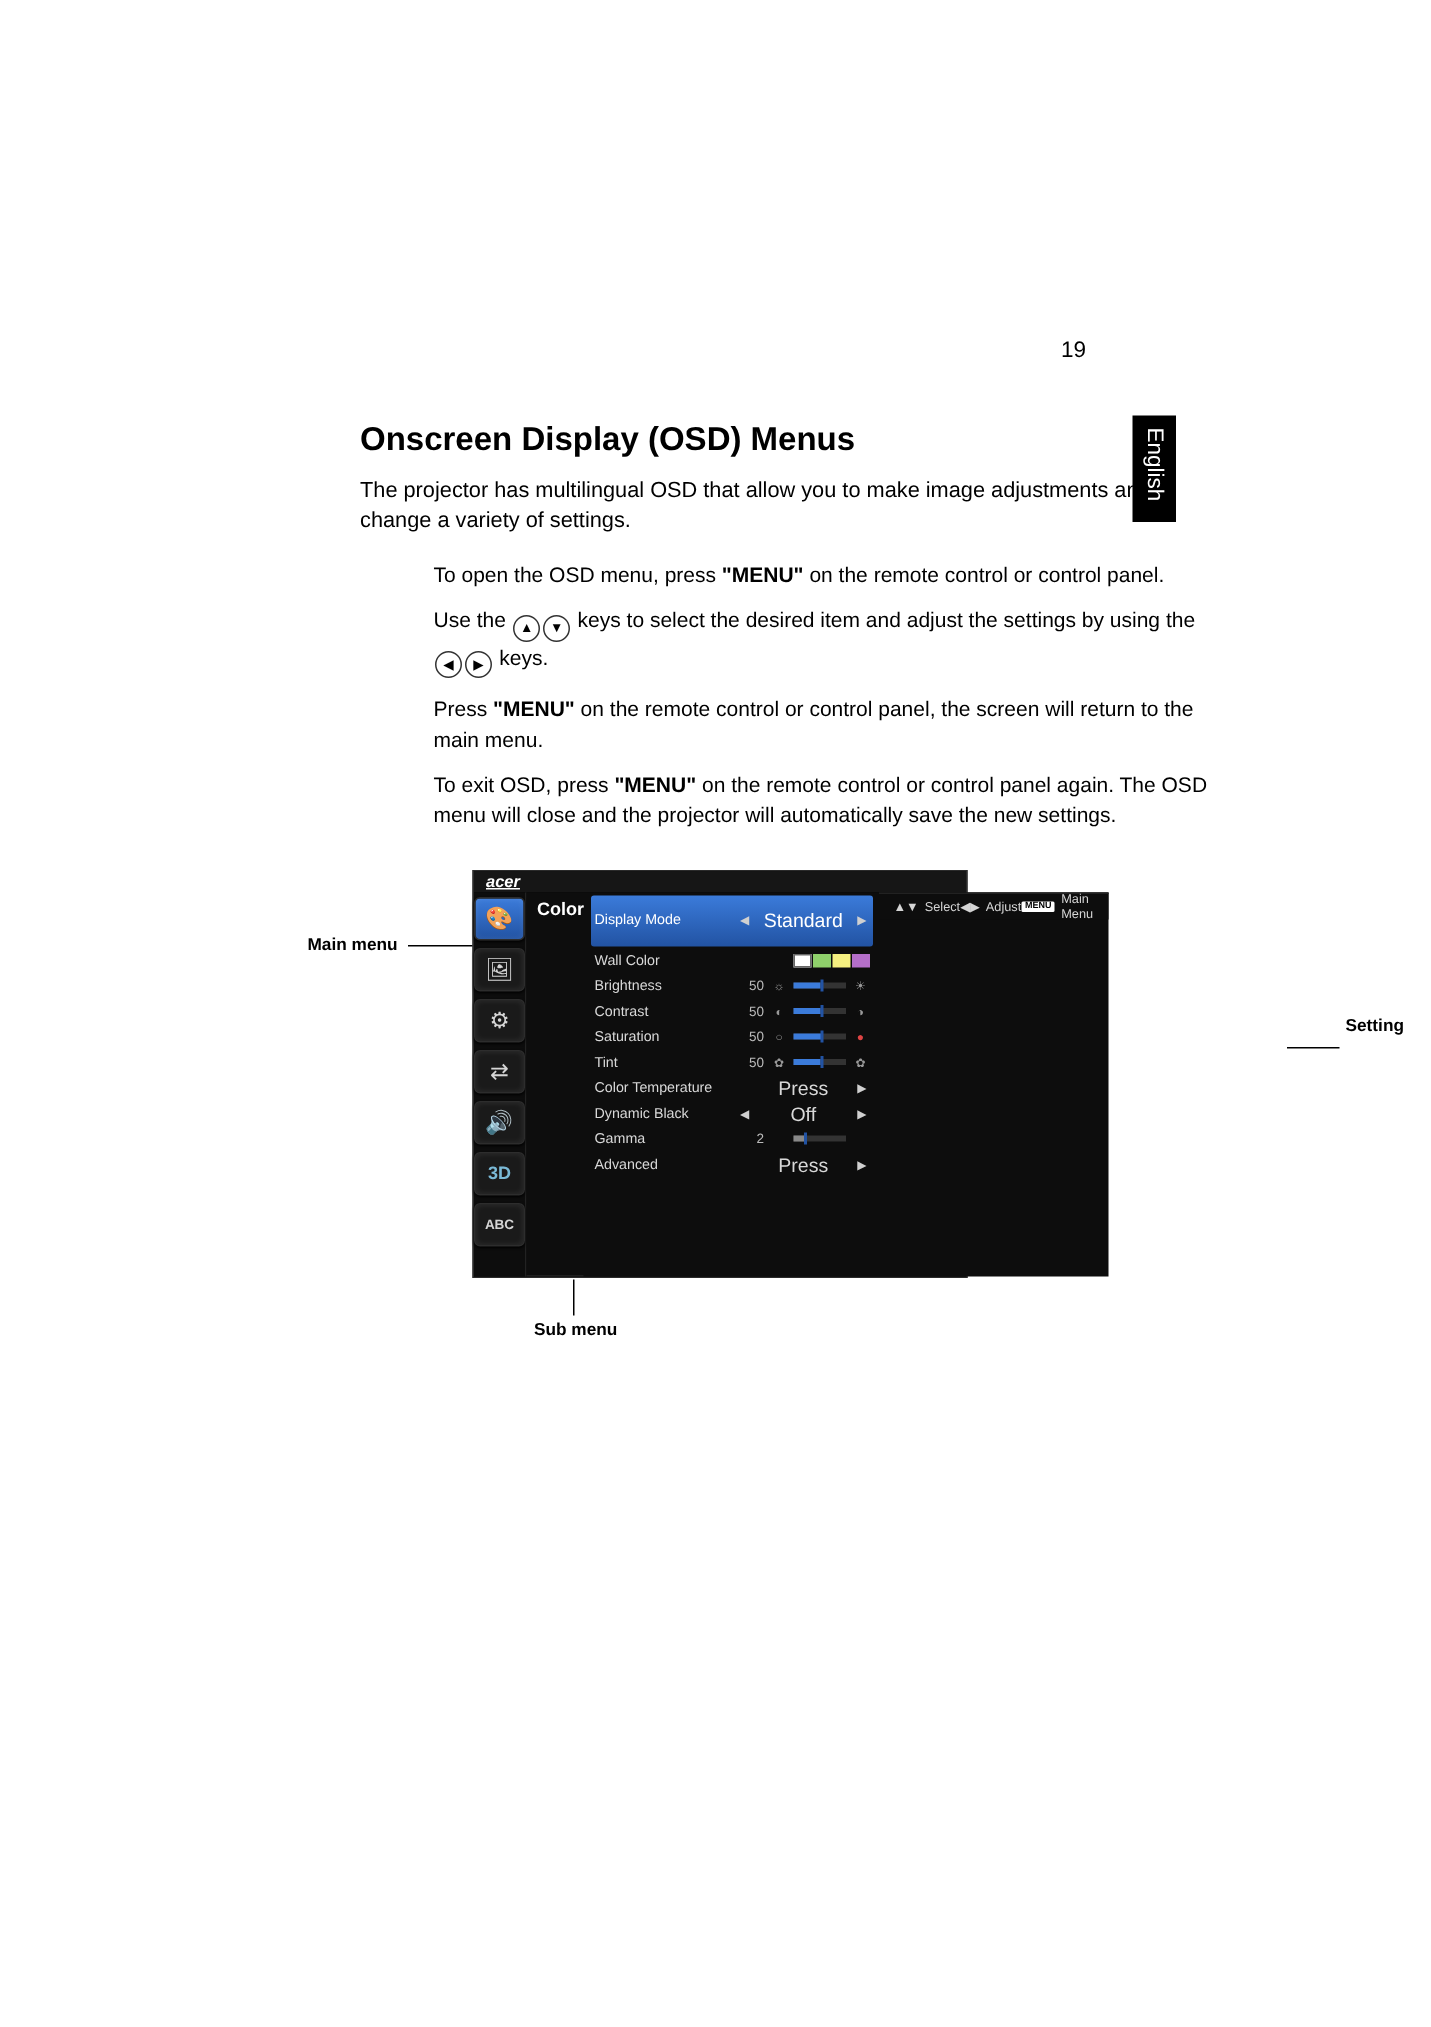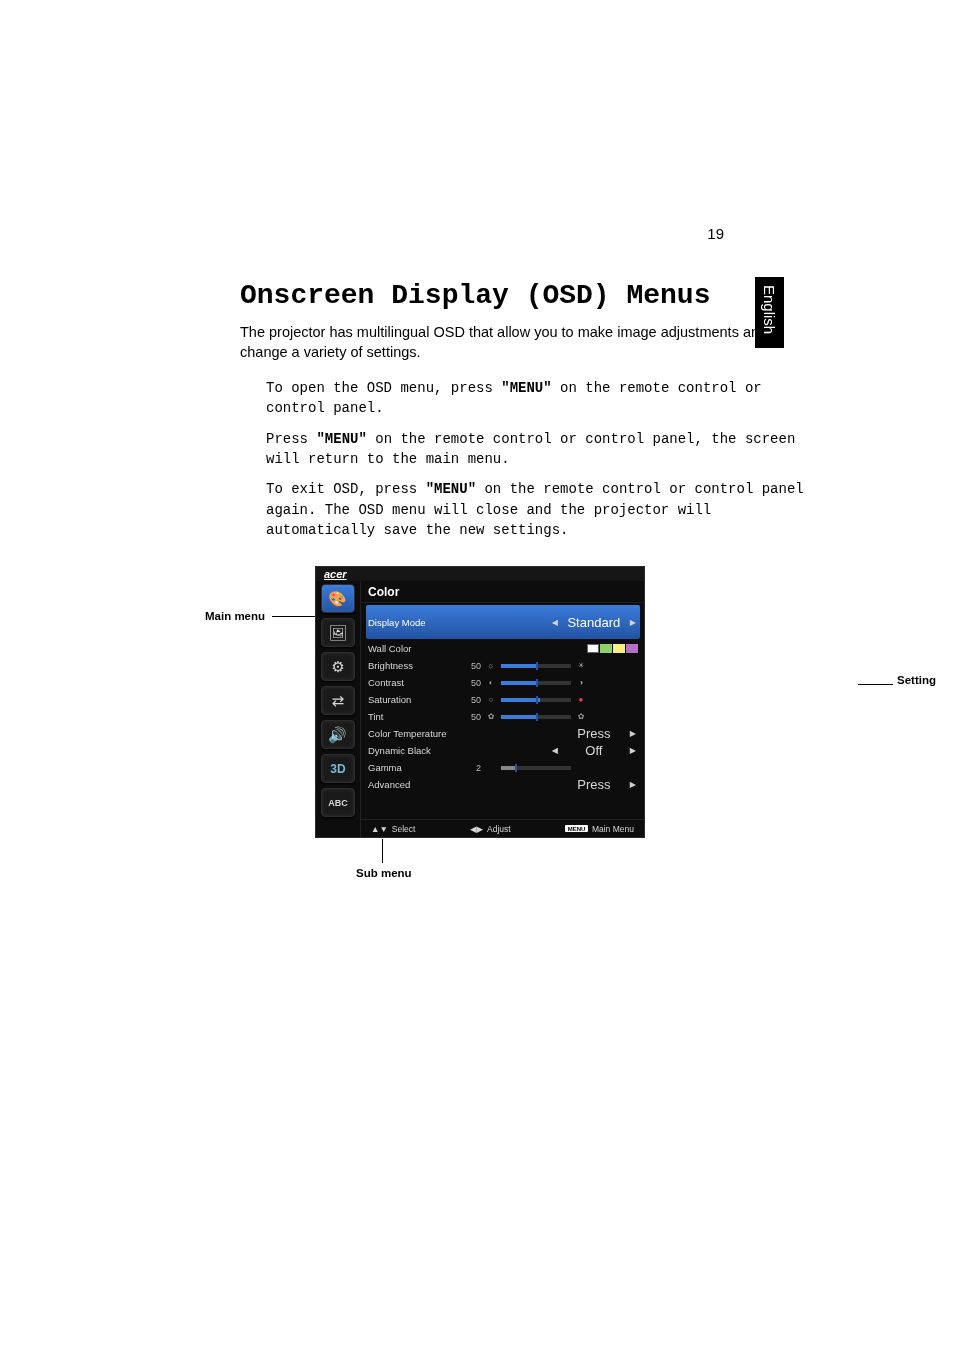--- a/index.html
+++ b/index.html
@@ -1,42 +1,42 @@
 <!DOCTYPE html>
 <html><head>
 <meta charset="utf-8">
 <style>
   * { box-sizing: border-box; margin: 0; padding: 0; }
   body { background: #fff; font-family: Georgia, 'Times New Roman', serif; color: #000; width: 954px; height: 1351px; position: relative; }
   .page { position: absolute; left: 0; top: 0; width: 954px; height: 1351px; padding: 225px 140px 0 240px; }
   .page-num { position: absolute; top: 225px; right: 230px; font-size: 15px; font-family: Arial, sans-serif; }
   .lang-tab { position: absolute; right: 170px; top: 277px; background: #000; color: #fff; padding: 8px 6px 14px 6px; font-size: 15px; writing-mode: vertical-rl; font-family: Arial, sans-serif; }
-  h1 { font-size: 28px; font-weight: 600; margin: 55px 0 12px 0; font-family: Liberation Mono, monospace; }
+  h1 { font-size: 22px; font-weight: 600; margin: 55px 0 12px 0; font-family: Liberation Sans, sans-serif; }
   .intro { font-size: 14.5px; line-height: 1.35; margin-bottom: 16px; font-family: Arial, sans-serif; }
   h2 { font-size: 16px; font-weight: 500; margin: 4px 0 10px 0; font-family: 'Segoe UI', Arial, sans-serif; }
   .steps { margin-left: 26px; }
-  .step { font-size: 14px; line-height: 1.45; margin-bottom: 10px; font-family: Liberation Mono, monospace; }
+  .step { font-size: 14px; line-height: 1.45; margin-bottom: 10px; font-family: Liberation Sans, sans-serif; margin-left: 23px; }
   .step b { font-weight: bold; }
   .icon-circle { display: inline-flex; width: 18px; height: 18px; border: 1.5px solid #333; border-radius: 50%; align-items: center; justify-content: center; font-size: 9px; vertical-align: -3px; margin: 0 1px; }
   .osd-fig { position: relative; margin-top: 24px; margin-left: -20px; height: 320px; }
   .main-menu-label { position: absolute; left: -15px; top: 46px; font-size: 11.5px; font-weight: bold; font-family: Arial, sans-serif; }
   .mm-line { position: absolute; left: 52px; top: 52px; width: 43px; border-top: 1px solid #000; }
-  .setting-label { position: absolute; right: -122px; top: 110px; font-size: 11.5px; font-weight: bold; font-family: Arial, sans-serif; }
+  .setting-label { position: absolute; right: -122px; top: 100px; font-size: 11.5px; font-weight: bold; font-family: Arial, sans-serif; }
   .set-line { position: absolute; right: -79px; top: 120px; width: 35px; border-top: 1px solid #000; }
   .sub-label { position: absolute; left: 136px; top: 303px; font-size: 11.5px; font-weight: bold; font-family: Arial, sans-serif; }
   .sub-line { position: absolute; left: 162px; top: 275px; height: 24px; border-left: 1px solid #000; }
   .osd-window { position: absolute; left: 95px; top: 2px; width: 330px; height: 272px; border: 1px solid #2b2b2b; background: #000; display: flex; flex-direction: column; font-family: Arial, sans-serif; }
   .osd-brand { height: 14px; display: flex; align-items: center; padding-left: 8px; font-style: italic; font-weight: bold; font-size: 11px; color: #fff; background:#161616;text-decoration:underline;}
   .osd-body { display: flex; flex: 1; }
   .osd-sidebar { width: 45px; background: #0d0d0d; display: flex; flex-direction: column; align-items: center; padding-top: 3px; gap: 5px; border-right:1px solid #222;}
   .side-item { width: 34px; height: 29px; border-radius: 4px; background: #1a1a1a; border:1px solid #2d2d2d; display: flex; align-items: center; justify-content: center; font-size: 15px; color: #d5d5d5; box-shadow: 0 1px 2px #000, inset 0 0 4px rgba(255,255,255,0.1);}
   .side-item.active { background: linear-gradient(#3b7bda,#2253a3); color: #fff; }
   .side-item.abc { font-size: 9px; font-weight: bold; }
   .side-item.threed { font-size: 12px; color:#7ab9d6; font-weight:bold;}
-  .osd-main { flex: 1; background: #0d0d0d; display: flex; flex-direction: column; }
+  .osd-main { flex: 1; background: #0d0d0d; display: flex; flex-direction: row; }
   .osd-title { font-size: 12px; font-weight: bold; color: #fff; padding: 4px 0 3px 7px; border-bottom:1px solid #1f1f1f; }
   .osd-rows { flex: 1; padding: 2px 6px 0 7px; }
   .osd-row { display: flex; align-items: center; height: 17px; font-size: 9.5px; color: #d8d8d8; }
   .osd-row.hl { background: linear-gradient(#3b7bda,#2253a3); color:#fff; border-radius:2px; padding:0 2px; margin:0 -2px 1px -2px; height:34px;}
   .osd-row .lbl { flex: 0 0 95px; white-space:nowrap; }
   .osd-row .val { flex: 0 0 22px; text-align: right; font-size: 9px; padding-right: 4px; color:#bbb;}
   .osd-row .ctl { flex: 1; display: flex; align-items: center; justify-content: flex-end; gap: 4px; }
   .arrow { font-size: 8px; color: #d0d0d0; padding: 0 2px;}
   .sel-text { font-size: 13px; text-align: center; min-width: 60px; }
   .slider { flex: 1; height: 4px; background: #333; position: relative; margin: 0 4px; max-width:70px;}
@@ -63,20 +63,27 @@
 
   <h1>Onscreen Display (OSD) Menus</h1>
   <p class="intro">The projector has multilingual OSD that allow you to make image adjustments and change a variety of settings.</p>
 
 
   <div class="steps">
     <p class="step">
       <span>To open the OSD menu, press </span><b>"MENU"</b><span> on the remote control or control panel.</span>
     </p>
     <p class="step">
+      <span>Use the </span>
+      <span class="icon-circle">▲</span><span class="icon-circle">▼</span>
+      <span> keys to select the desired item and adjust the settings by using the </span>
+      <span class="icon-circle">◀</span><span class="icon-circle">▶</span>
+      <span> keys.</span>
+    </p>
+    <p class="step">
       <span>Press </span><b>"MENU"</b><span> on the remote control or control panel, the screen will return to the main menu.</span>
     </p>
     <p class="step">
       <span>To exit OSD, press </span><b>"MENU"</b><span> on the remote control or control panel again. The OSD menu will close and the projector will automatically save the new settings.</span>
     </p>
   </div>
 
   <div class="osd-fig">
     <div class="main-menu-label">Main menu</div>
     <div class="mm-line"></div>

